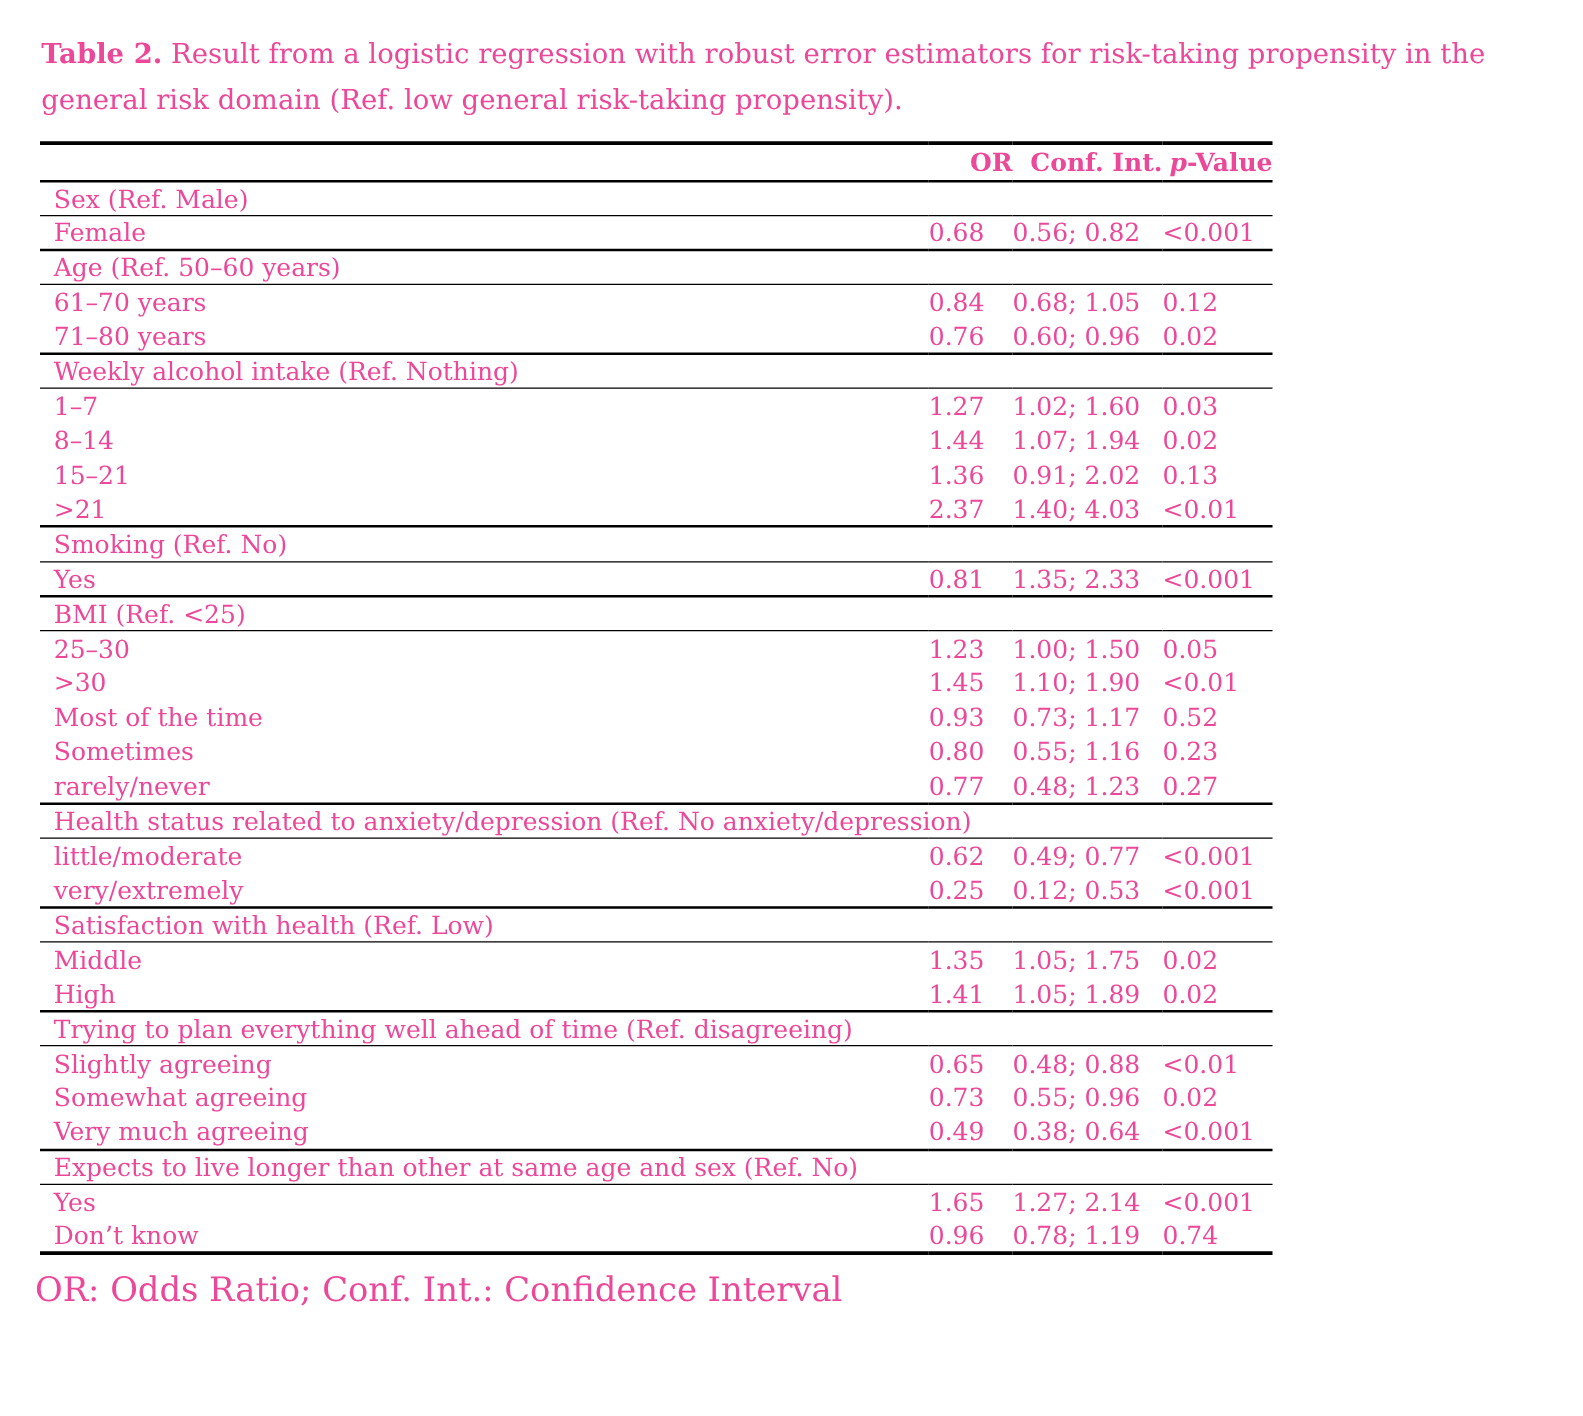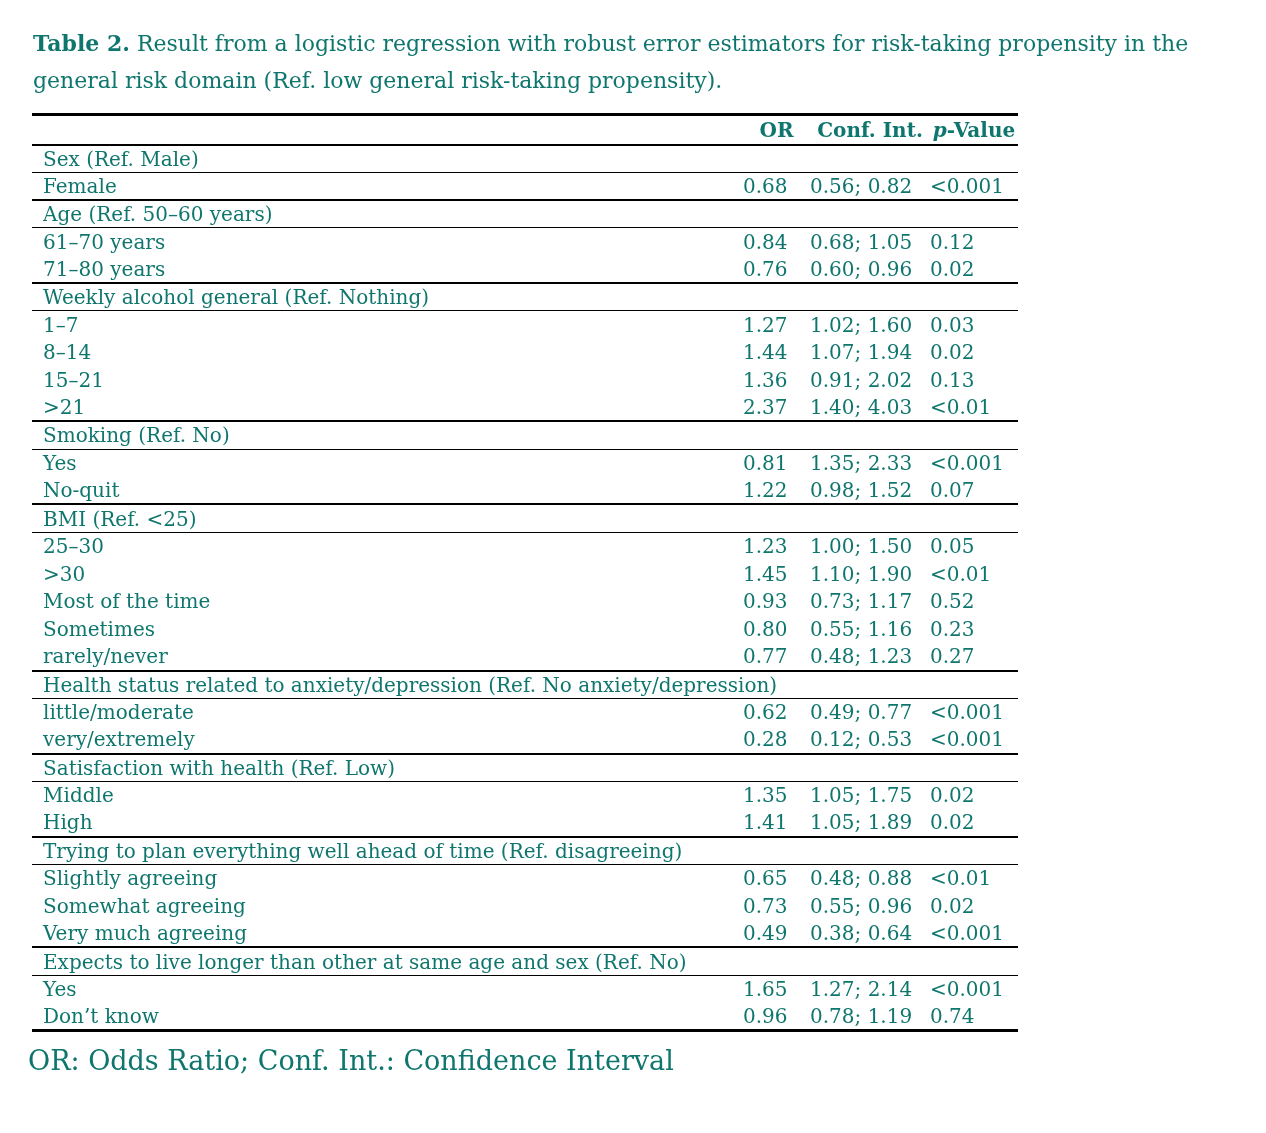--- a/index.html
+++ b/index.html
@@ -1,20 +1,20 @@
 <!DOCTYPE html>
 <html><head>
 <meta charset="utf-8">
 <style>
   html, body { margin: 0; padding: 0; background: #ffffff; }
   .page {
     width: 1266px;
     height: 1133px;
     background: #ffffff;
-    color: #0f766e;
+    color: #ec4899;
     font-family: "DejaVu Serif", "Liberation Serif", serif;
     overflow: hidden;
     box-sizing: border-box;
   }
   .caption {
     margin: 25px 28px 0 33px;
     font-size: 22px;
     line-height: 37px;
   }
   .caption .caption-label { font-weight: bold; }
@@ -26,21 +26,21 @@
     border-bottom: 3px solid #000;
   }
   table.regression thead tr {
     border-top: 3px solid #000;
     border-bottom: 2px solid #000;
     height: 30px;
   }
   table.regression th {
     font-size: 20px;
     font-weight: bold;
-    text-align: center;
+    text-align: right;
     padding: 0;
     white-space: nowrap;
   }
   table.regression tbody tr { height: 27.7px; }
   table.regression tr.section-row {
     border-top: 2px solid #000;
     border-bottom: 1px solid #000;
   }
   table.regression td {
     font-size: 20px;
@@ -98,21 +98,21 @@
           <td class="num-cell">0.68; 1.05</td>
           <td class="num-cell">0.12</td>
         </tr>
         <tr class="data-row">
           <td class="label-cell">71–80 years</td>
           <td class="num-cell">0.76</td>
           <td class="num-cell">0.60; 0.96</td>
           <td class="num-cell">0.02</td>
         </tr>
         <tr class="section-row">
-          <td colspan="4" class="label-cell">Weekly alcohol general (Ref. Nothing)</td>
+          <td colspan="4" class="label-cell">Weekly alcohol intake (Ref. Nothing)</td>
         </tr>
         <tr class="data-row">
           <td class="label-cell">1–7</td>
           <td class="num-cell">1.27</td>
           <td class="num-cell">1.02; 1.60</td>
           <td class="num-cell">0.03</td>
         </tr>
         <tr class="data-row">
           <td class="label-cell">8–14</td>
           <td class="num-cell">1.44</td>
@@ -133,26 +133,20 @@
         </tr>
         <tr class="section-row">
           <td colspan="4" class="label-cell">Smoking (Ref. No)</td>
         </tr>
         <tr class="data-row">
           <td class="label-cell">Yes</td>
           <td class="num-cell">0.81</td>
           <td class="num-cell">1.35; 2.33</td>
           <td class="num-cell">&lt;0.001</td>
         </tr>
-        <tr class="data-row">
-          <td class="label-cell">No-quit</td>
-          <td class="num-cell">1.22</td>
-          <td class="num-cell">0.98; 1.52</td>
-          <td class="num-cell">0.07</td>
-        </tr>
         <tr class="section-row">
           <td colspan="4" class="label-cell">BMI (Ref. &lt;25)</td>
         </tr>
         <tr class="data-row">
           <td class="label-cell">25–30</td>
           <td class="num-cell">1.23</td>
           <td class="num-cell">1.00; 1.50</td>
           <td class="num-cell">0.05</td>
         </tr>
         <tr class="data-row">
@@ -183,21 +177,21 @@
           <td colspan="4" class="label-cell">Health status related to anxiety/depression (Ref. No anxiety/depression)</td>
         </tr>
         <tr class="data-row">
           <td class="label-cell">little/moderate</td>
           <td class="num-cell">0.62</td>
           <td class="num-cell">0.49; 0.77</td>
           <td class="num-cell">&lt;0.001</td>
         </tr>
         <tr class="data-row">
           <td class="label-cell">very/extremely</td>
-          <td class="num-cell">0.28</td>
+          <td class="num-cell">0.25</td>
           <td class="num-cell">0.12; 0.53</td>
           <td class="num-cell">&lt;0.001</td>
         </tr>
         <tr class="section-row">
           <td colspan="4" class="label-cell">Satisfaction with health (Ref. Low)</td>
         </tr>
         <tr class="data-row">
           <td class="label-cell">Middle</td>
           <td class="num-cell">1.35</td>
           <td class="num-cell">1.05; 1.75</td>

